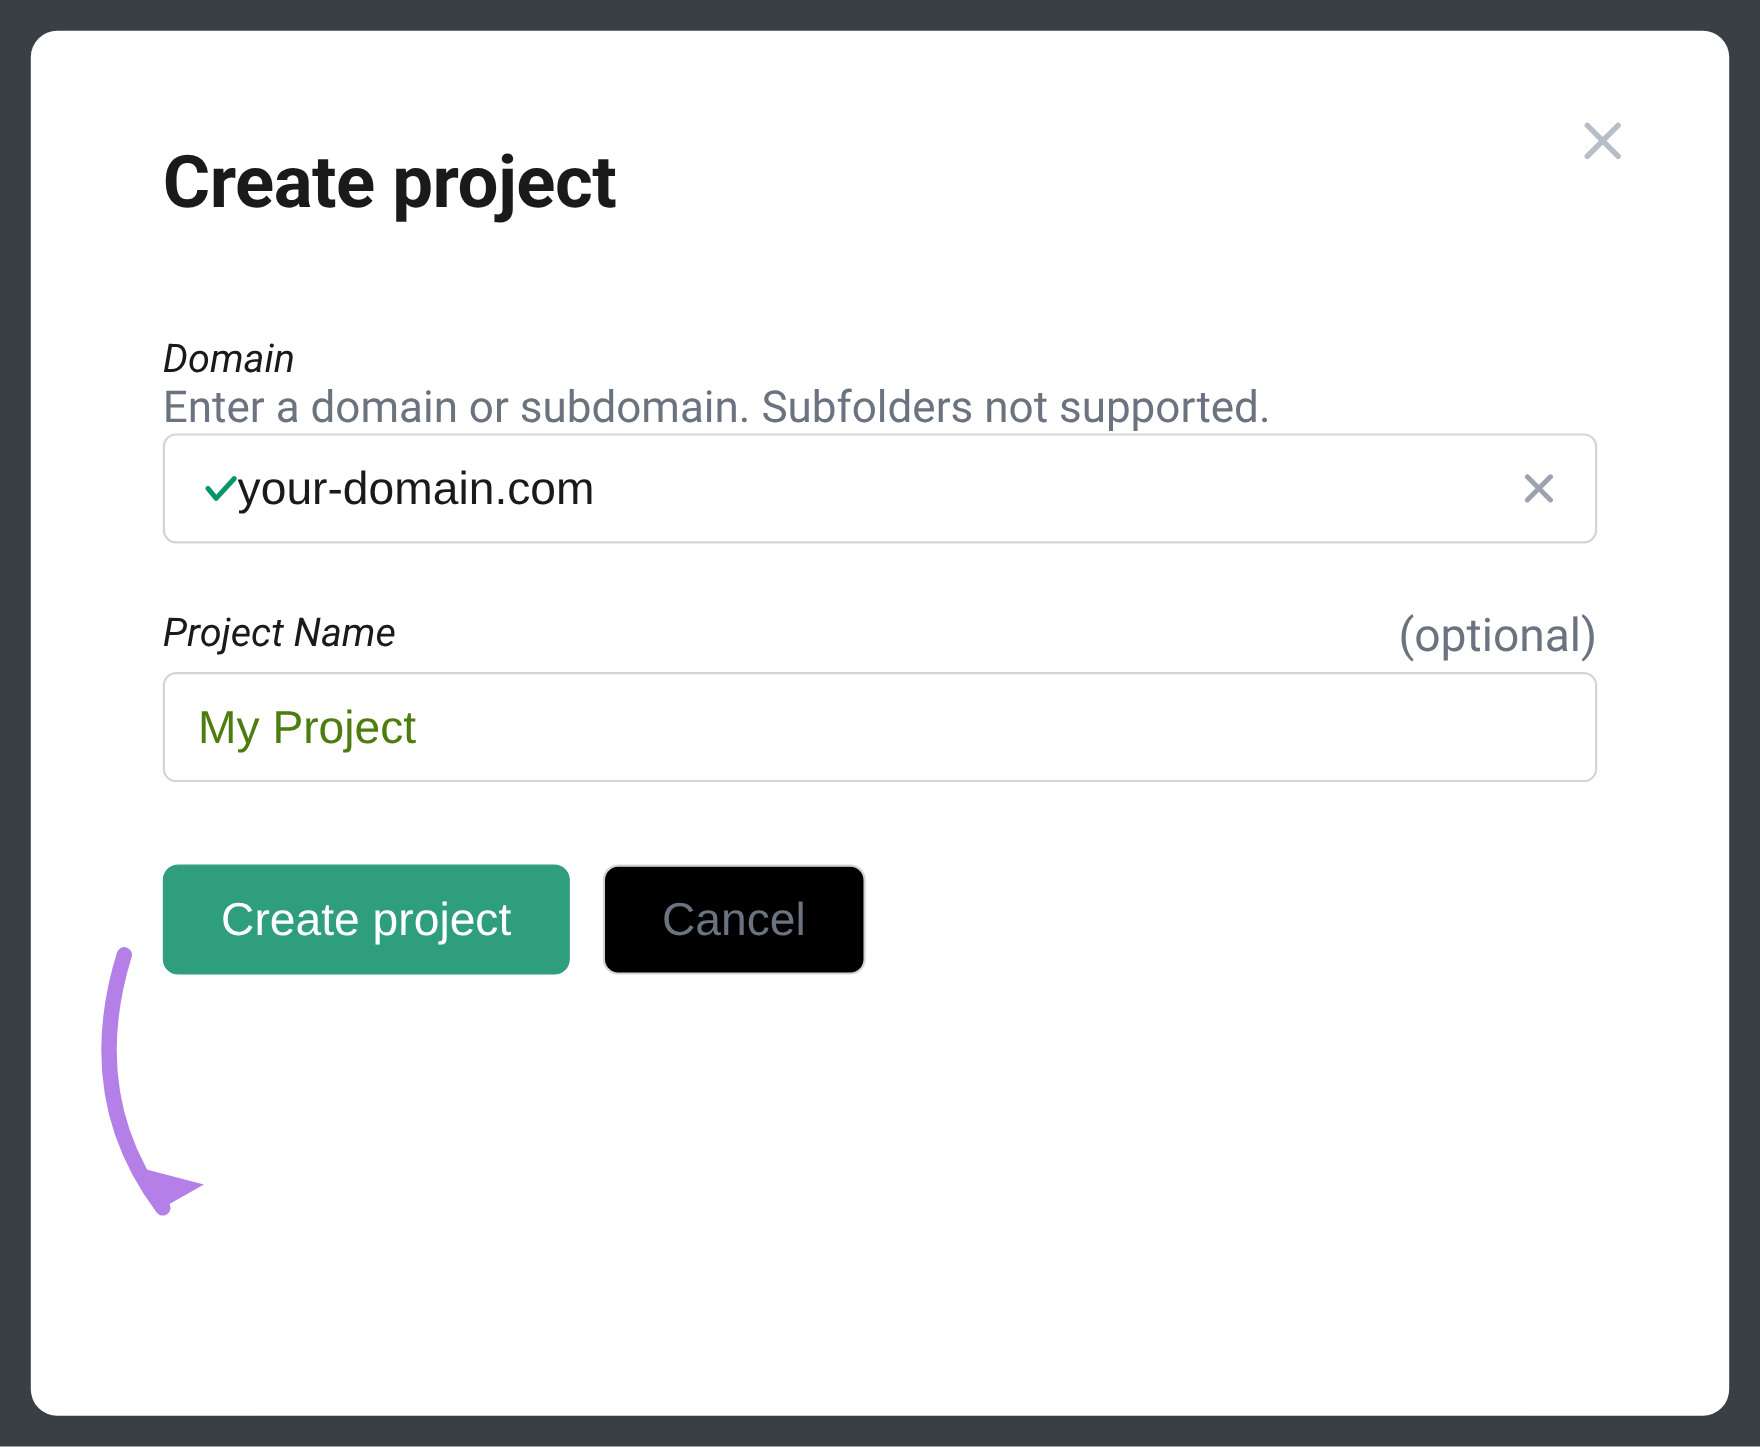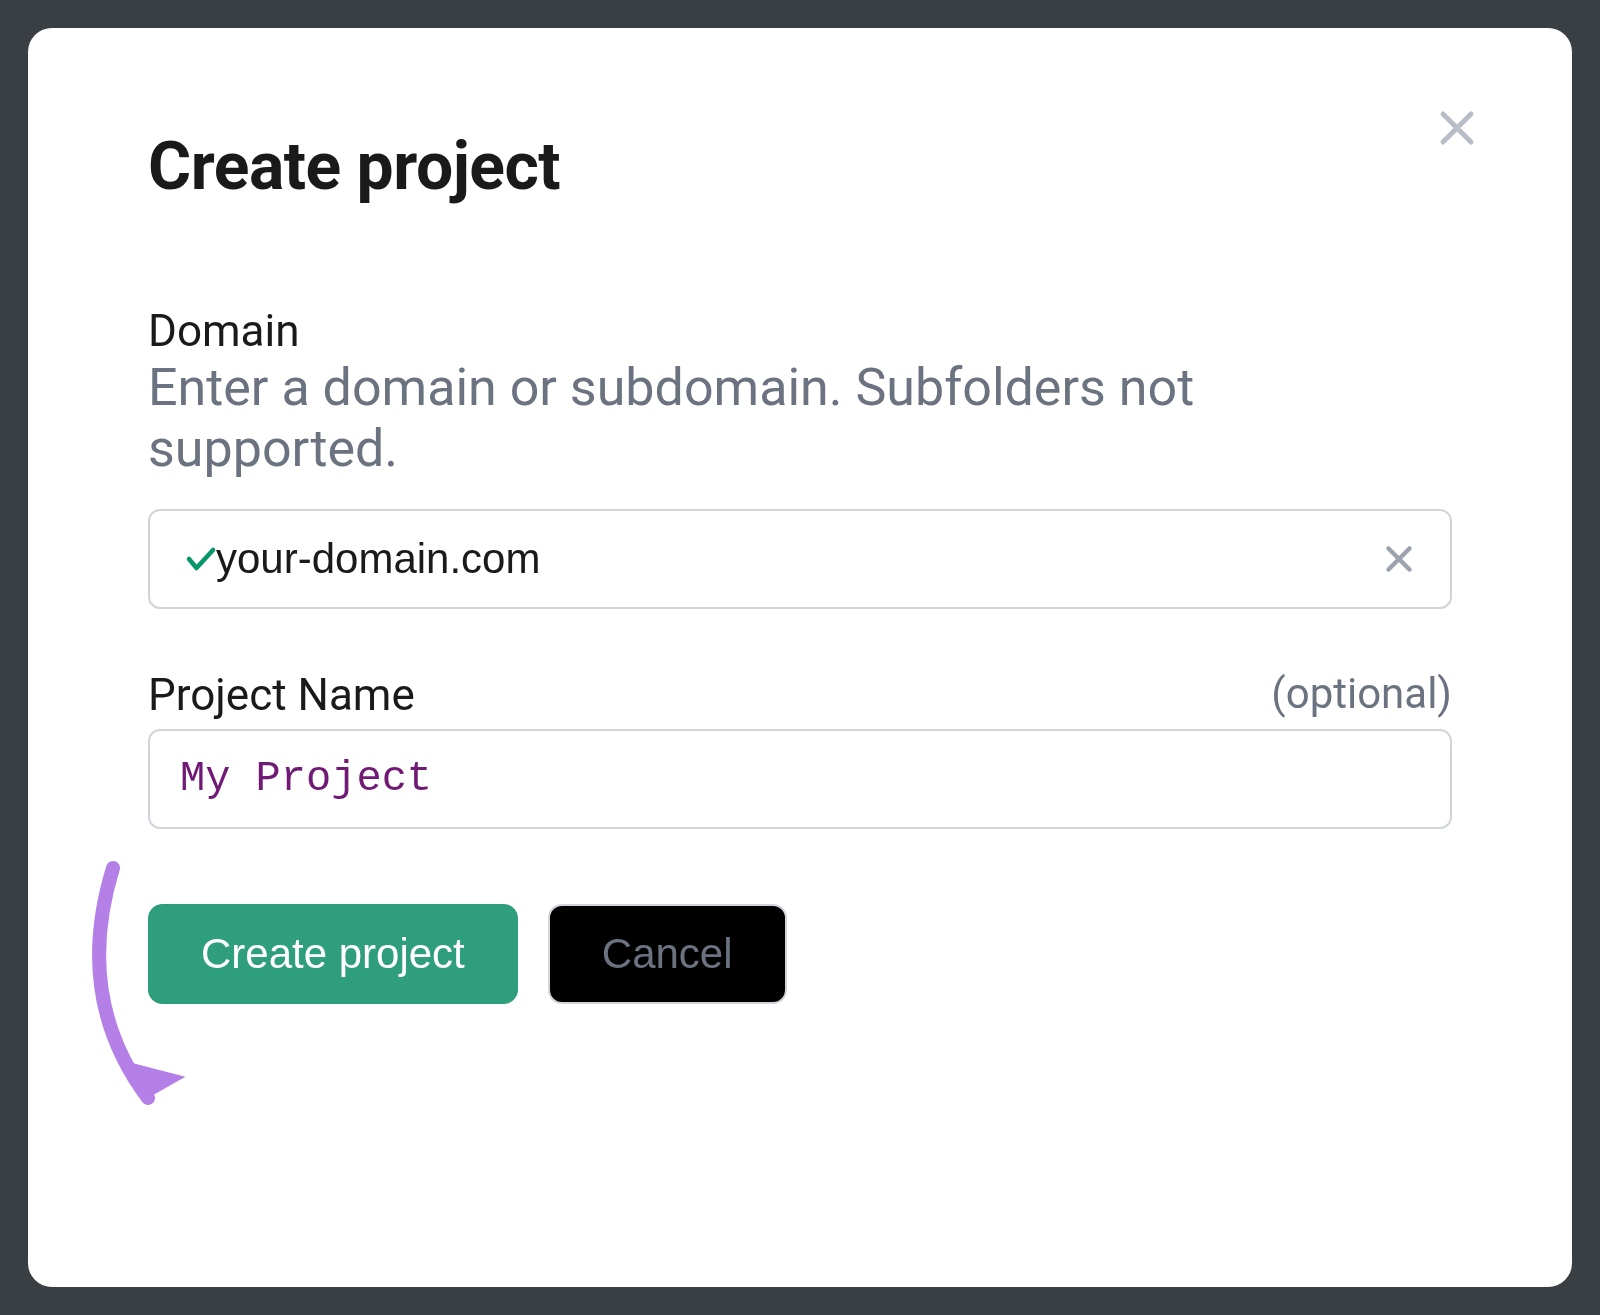--- a/index.html
+++ b/index.html
@@ -51,28 +51,28 @@
     .field-group {
       margin-bottom: 60px;
     }
     .field-label-row {
       display: flex;
       justify-content: space-between;
       align-items: flex-start;
       margin-bottom: 8px;
     }
     .field-label {
-      font-size: 44px;
+      font-size: 36px;
       font-weight: 400;
       color: #1a1a1a;
+      font-style: italic;
     }
     .field-hint {
-      font-size: 52px;
+      font-size: 40px;
       color: #6b7280;
-      margin-bottom: 30px;
     }
     .field-optional {
       font-size: 42px;
       color: #6b7280;
       margin-left: 28px;
     }
     .input-wrapper {
       position: relative;
       display: flex;
       align-items: center;
@@ -88,24 +88,23 @@
       outline: none;
       background: #fff;
     }
     .text-input-plain {
       width: 100%;
       height: 100px;
       border: 2px solid #d1d5db;
       border-radius: 12px;
       padding: 0 30px;
       font-size: 42px;
-      color: #701a75;
+      color: #4d7c0f;
       outline: none;
       background: #fff;
-      font-family: Liberation Mono, monospace;
     }
     .check-icon {
       position: absolute;
       left: 35px;
       top: 50%;
       transform: translateY(-50%);
       color: #059669;
       width: 36px;
       height: 36px;
     }

